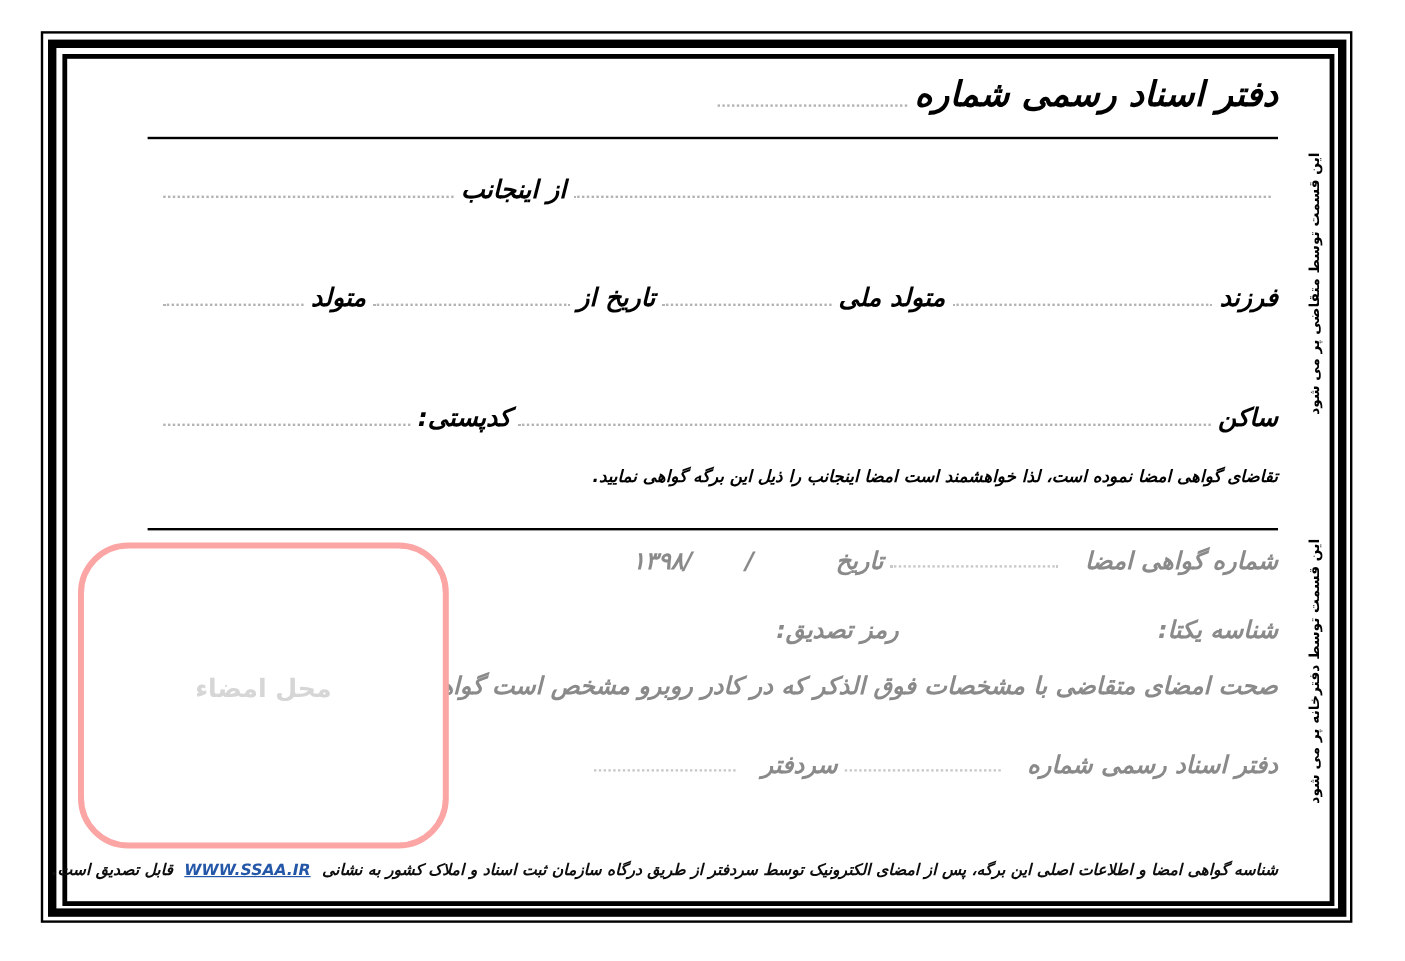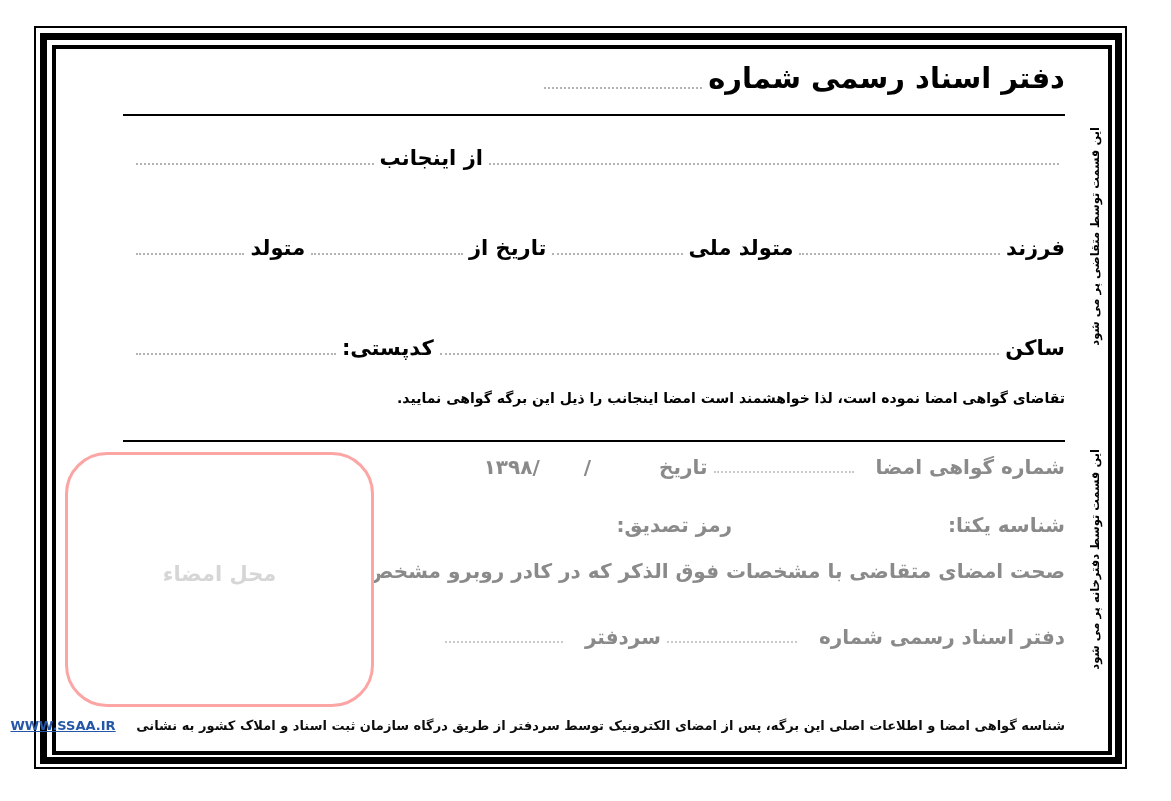--- a/index.html
+++ b/index.html
@@ -8,21 +8,21 @@
   .page {
     position:relative; width:1171px; height:801px; background:#ffffff;
     overflow:hidden; font-weight:bold; color:#000;
   }
   
   .frame { position:absolute; pointer-events:none; }
   .frame-outer { top:26px; left:34px; right:44px; bottom:32px; border:2px solid #000; }
   .frame-thick { top:33px; left:40px; right:49px; bottom:37px; border:7px solid #000; }
   .frame-inner { top:45px; left:52px; right:59px; bottom:46px; border:4px solid #000; }
 
-  .content { position:absolute; top:50px; left:95px; width:970px; height:636px; direction:rtl; }
+  .content { position:absolute; top:50px; left:95px; width:970px; height:636px; direction:rtl;font-style:italic; }
 
   .title-row { position:absolute; top:10px; right:0; display:flex; align-items:flex-end; }
   .title-row h1 { font-size:29px; line-height:1.3; white-space:nowrap; }
   .dots { display:inline-block; border-bottom:2px dotted #b3b3b3; height:4px; }
   .title-dots { width:158px; margin-bottom:9px; margin-right:6px; }
 
   .rule { position:absolute; left:28px; right:0; height:2px; background:#000; }
   .rule-top { top:64px; }
   .rule-mid { top:390px; }
 
@@ -53,42 +53,42 @@
   .dots-130 { width:130px; }
   .dots-118 { width:118px; }
   .gap-52 { width:52px; }
   .gap-28 { width:28px; }
   .gap-200 { width:200px; }
   .ltr-num { direction:ltr; unicode-bidi:bidi-override; }
 
   
   .sig-box {
     position:absolute; left:65px; top:452px; width:309px; height:255px;
-    border:3px solid #fca5a5; border-radius:42px; background:#fff;
+    border:5px solid #fca5a5; border-radius:42px; background:#fff;
   }
   .sig-box .watermark {
     position:absolute; left:0; right:0; top:43%; text-align:center;
     color:#d6d6d6; font-size:21px;
   }
 
   
   .vnote {
     position:absolute; width:200px; text-align:center; font-size:11.5px;
     direction:rtl; white-space:nowrap; transform:rotate(-90deg); color:#000;
   }
   .vnote-top { left:995px; top:220px; }
   .vnote-bottom { left:995px; top:542px; }
 
   
   .footer-note {
     position:absolute; top:668px; right:0; font-size:13px; white-space:nowrap;
     direction:rtl; color:#0d0d0d;
   }
   .footer-note .link {
-    color:#2457a7; text-decoration:underline; margin:0 16px; direction:ltr; unicode-bidi:embed;
+    color:#2457a7; text-decoration:underline; margin:0 5px; direction:ltr; unicode-bidi:embed;
   }
 </style>
 </head>
 <body>
 
 <div class="page">
 
   <div class="frame frame-outer"></div>
   <div class="frame frame-thick"></div>
   <div class="frame frame-inner"></div>

